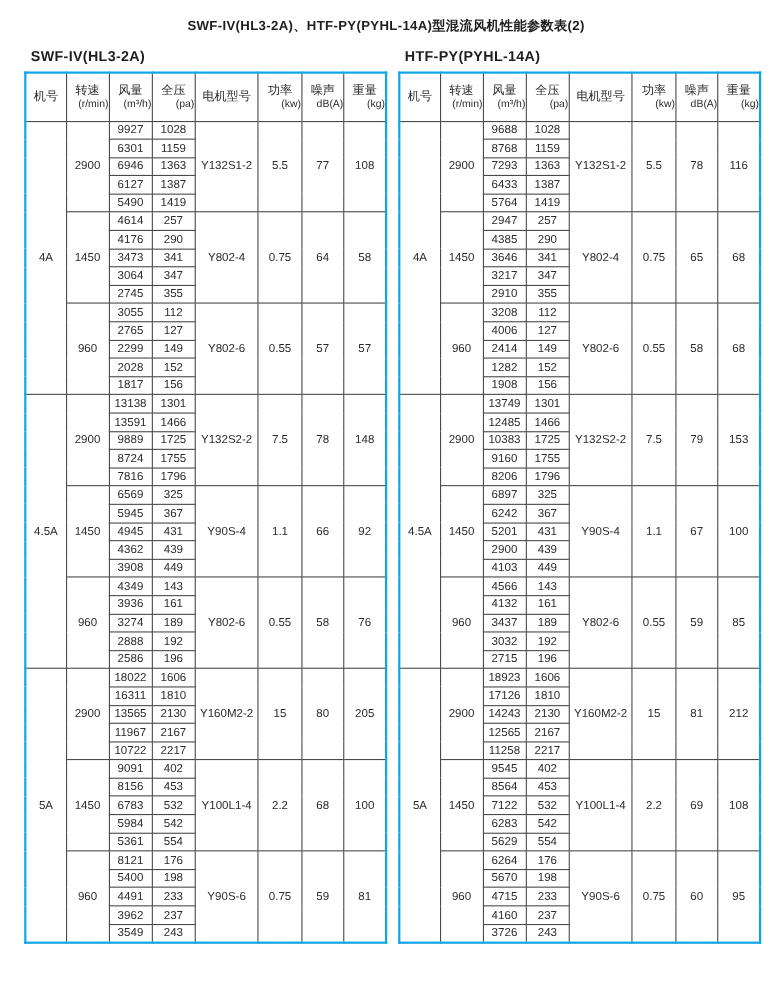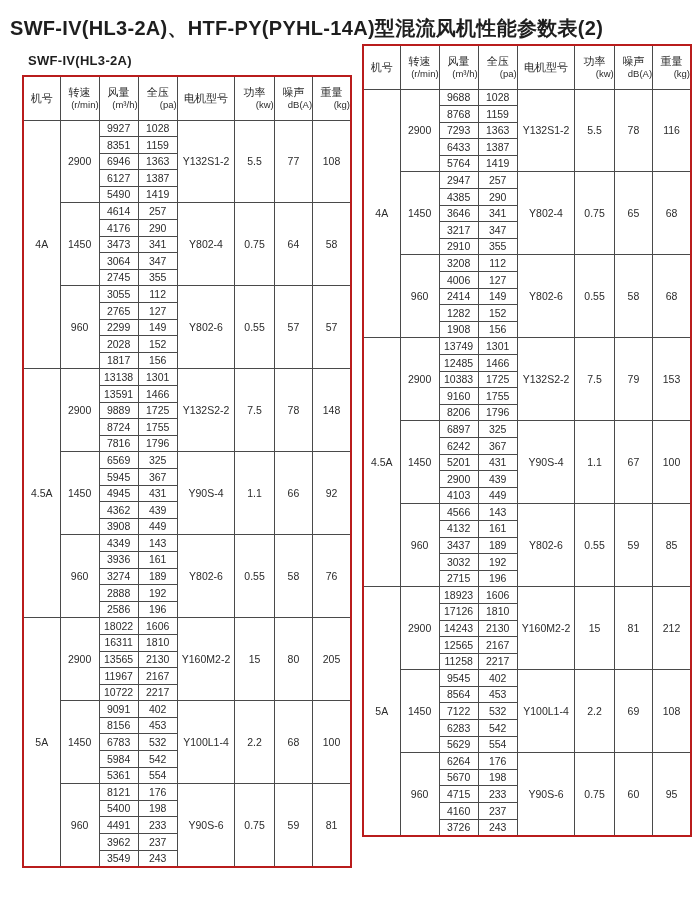--- a/index.html
+++ b/index.html
@@ -9,35 +9,35 @@
     font-family:"Liberation Sans", sans-serif;
     color:#2b2b2b;
     overflow:hidden;
   }
   .page { padding:8px 8px 0 10px; }
   .title {
     font-size:17px; font-weight:bold; letter-spacing:0.5px;
     color:#1e1e1e; padding-left:2px;
   }
   .subtitle {
-    font-size:20px; font-weight:bold; 
+    font-size:12px; font-weight:bold; text-align:center;
     margin-top:7px; color:#1e1e1e; letter-spacing:0.3px;
   }
   .tables-row {
     display:flex; gap:10px;
     margin-top:2px; padding-left:12px;
   }
   .table-block { flex:1; min-width:0; }
   .table-label {
     font-size:13px; font-weight:bold; color:#1e1e1e;
     margin:9px 0 7px 6px; letter-spacing:0.3px;
   }
   table.fan-table {
     width:100%; border-collapse:collapse; table-layout:fixed;
-    border:2px solid #b91c1c;
+    border:2px solid #0ea5e9;
   }
   .fan-table th, .fan-table td {
     border:1px solid #4a4a4a;
     text-align:center; vertical-align:middle;
     padding:0; overflow:hidden; white-space:nowrap;
   }
   .fan-table thead th {
     height:44px; font-weight:normal;
     font-size:11px; line-height:1.3; color:#2b2b2b;
   }
@@ -114,21 +114,21 @@
               <td rowspan="15">4A</td>
               <td rowspan="5">2900</td>
               <td>9927</td>
               <td>1028</td>
               <td rowspan="5">Y132S1-2</td>
               <td rowspan="5">5.5</td>
               <td rowspan="5">77</td>
               <td rowspan="5">108</td>
             </tr>
             <tr>
-              <td>8351</td>
+              <td>6301</td>
               <td>1159</td>
             </tr>
             <tr>
               <td>6946</td>
               <td>1363</td>
             </tr>
             <tr>
               <td>6127</td>
               <td>1387</td>
             </tr>
@@ -336,20 +336,21 @@
             </tr>
             <tr>
               <td>3549</td>
               <td>243</td>
             </tr>
           </tbody>
         </table>
     </div>
 
     <div class="table-block">
+      <div class="table-label">HTF-PY(PYHL-14A)</div>
       <table class="fan-table">
         <colgroup>
           <col class="c-model">
             <col class="c-speed">
             <col class="c-air">
             <col class="c-press">
           <col class="c-motor">
             <col class="c-power">
             <col class="c-noise">
             <col class="c-weight">

